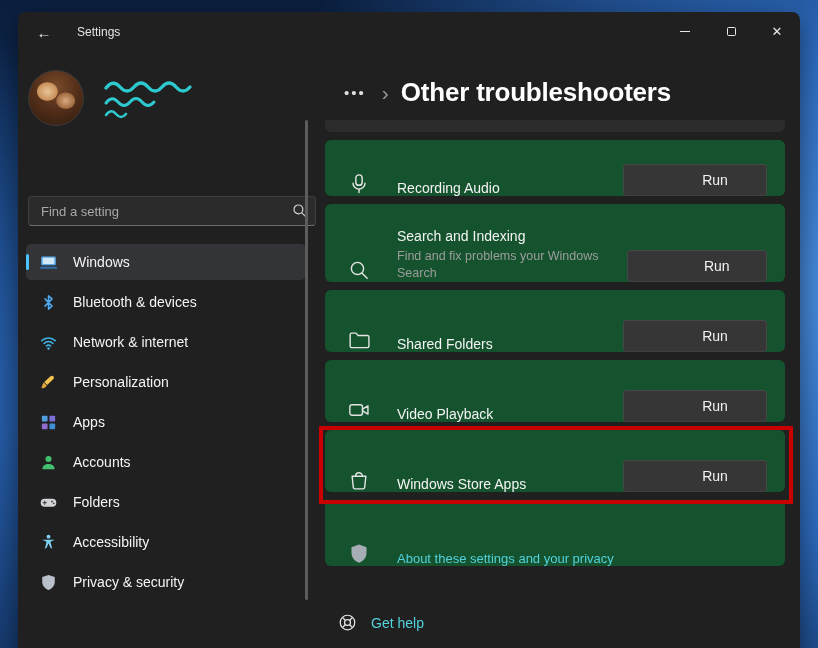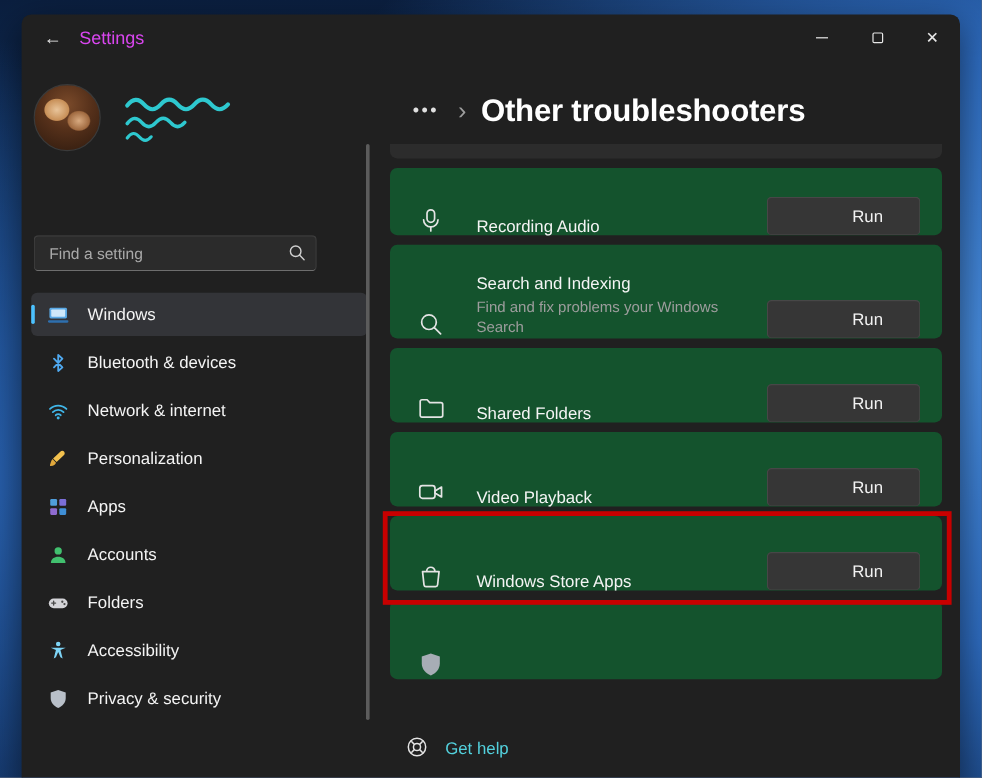--- a/index.html
+++ b/index.html
@@ -19,38 +19,38 @@
     position:absolute; left:18px; top:12px; width:782px; height:644px;
     background:#202020; border-radius:8px 8px 0 0;
     box-shadow:0 10px 30px rgba(0,0,0,.55);
     overflow:hidden;
   }
 
   
   .titlebar { position:absolute; left:0; top:0; right:0; height:40px; display:flex; align-items:center; }
   .back-btn { width:40px; height:34px; margin-left:6px; background:transparent; border:none; color:#e8e8e8;
               font-size:15px; cursor:pointer; display:flex; align-items:center; justify-content:center; }
-  .win-title { font-size:15px; color:#d946ef; margin-left:2px; }
+  .win-title { font-size:12px; color:#e5e5e5; margin-left:13px; }
   .captions { position:absolute; right:0; top:0; height:38px; display:flex; }
   .cap-btn { width:46px; height:38px; background:transparent; border:none; display:flex; align-items:center; justify-content:center; cursor:pointer; }
   .min-glyph { display:block; width:10px; height:1px; background:#e8e8e8; }
   .max-glyph { display:block; width:9px; height:9px; border:1px solid #e8e8e8; border-radius:1.5px; }
   .close-glyph { color:#e8e8e8; font-size:13px; line-height:1; }
 
   
   .sidebar { position:absolute; left:0; top:40px; width:300px; bottom:0; }
   .profile { display:flex; align-items:center; margin:18px 0 0 10px; }
   .avatar { width:56px; height:56px; border-radius:50%; flex:0 0 56px; cursor:pointer;
             background:
               radial-gradient(18px 16px at 34% 38%, #e8c49a 0%, #c89058 55%, rgba(0,0,0,0) 60%),
               radial-gradient(16px 14px at 68% 55%, #d8aa80 0%, #a06a40 55%, rgba(0,0,0,0) 62%),
               radial-gradient(circle at 50% 30%, #7a4a2a 0%, #55301a 45%, #2e1a0e 100%);
             border:1px solid #3a3a3a; }
   .scribble { margin-left:18px; }
-  .search-wrap { position:absolute; left:10px; top:144px; width:236px; height:30px; }
+  .search-wrap { position:absolute; left:10px; top:144px; width:288px; height:30px; }
   .search-input {
     width:100%; height:100%; background:#2b2b2b; border:1px solid #3f3f3f; border-bottom-color:#6e6e6e;
     border-radius:4px; color:#e8e8e8; font-size:13px; padding:0 30px 0 12px;
     font-family:"Liberation Sans","DejaVu Sans",sans-serif;
   }
   .search-input::placeholder { color:#a9a9a9; }
   .search-icon { position:absolute; right:9px; top:7px; }
 
   .nav { position:absolute; left:8px; top:192px; width:280px; }
   .nav-item { position:relative; display:flex; align-items:center; height:36px; margin-bottom:4px;
@@ -74,21 +74,21 @@
 
   .list { margin-top:10px; }
   .row-clipped { height:12px; background:#2c2c2c; border-radius:0 0 6px 6px; margin-bottom:8px; }
   .ts-row { display:flex; align-items:flex-end; background:#14532d; border-radius:6px;
             padding:0 18px 0 22px; margin-bottom:8px; }
   .h56{height:56px} .h78{height:78px} .h62{height:62px} .h66{height:66px}
   .row-ico { width:24px; height:24px; flex:0 0 24px; margin-right:26px; }
   .row-text { display:flex; flex-direction:column; }
   .row-title { font-size:14px; color:#f4f4f4; }
   .row-desc { font-size:12.5px; color:#9d9d9d; margin-top:4px; max-width:238px; line-height:1.35; }
-  .run-btn { margin-left:auto; width:128px; height:32px; background:#363636; border:1px solid #474747;
+  .run-btn { margin-left:auto; width:144px; height:32px; background:#363636; border:1px solid #474747;
              border-bottom-color:#404040; border-radius:4px; color:#f2f2f2; font-size:14px; cursor:pointer;
              font-family:"Liberation Sans","DejaVu Sans",sans-serif;padding-left:40px; }
   .privacy-link { font-size:13px; color:var(--link); margin-top:5px; cursor:pointer; }
 
   .get-help { display:flex; align-items:center; margin:46px 0 0 12px;text-align:center; }
   .get-help-ico { width:21px; height:21px; margin-right:13px; }
   .get-help-label { font-size:14px; color:var(--link); cursor:pointer; }
 
   
   .annotation { position:absolute; left:301px; top:414px; width:474px; height:78px;
@@ -303,20 +303,21 @@
           <span class="row-title">Windows Store Apps</span>
         </div>
         <button class="run-btn">Run</button>
       </div>
 
       <div class="ts-row h66">
         <svg class="row-ico" viewBox="0 0 22 22">
           <path d="M11 2.4l6.9 2.3v5.1c0 4.6-3 7.5-6.9 9.3-3.9-1.8-6.9-4.7-6.9-9.3V4.7L11 2.4z" fill="#a7adb5"></path>
         </svg>
         <div class="row-text">
+          <span class="privacy-link">About these settings and your privacy</span>
         </div>
       </div>
 
     </div>
 
     <div class="get-help">
       <svg class="get-help-ico" viewBox="0 0 22 22">
         <g stroke="#e4e4e4" stroke-width="1.3" fill="none">
           <circle cx="11" cy="11" r="7.6"></circle>
           <circle cx="11" cy="11" r="3.1"></circle>

